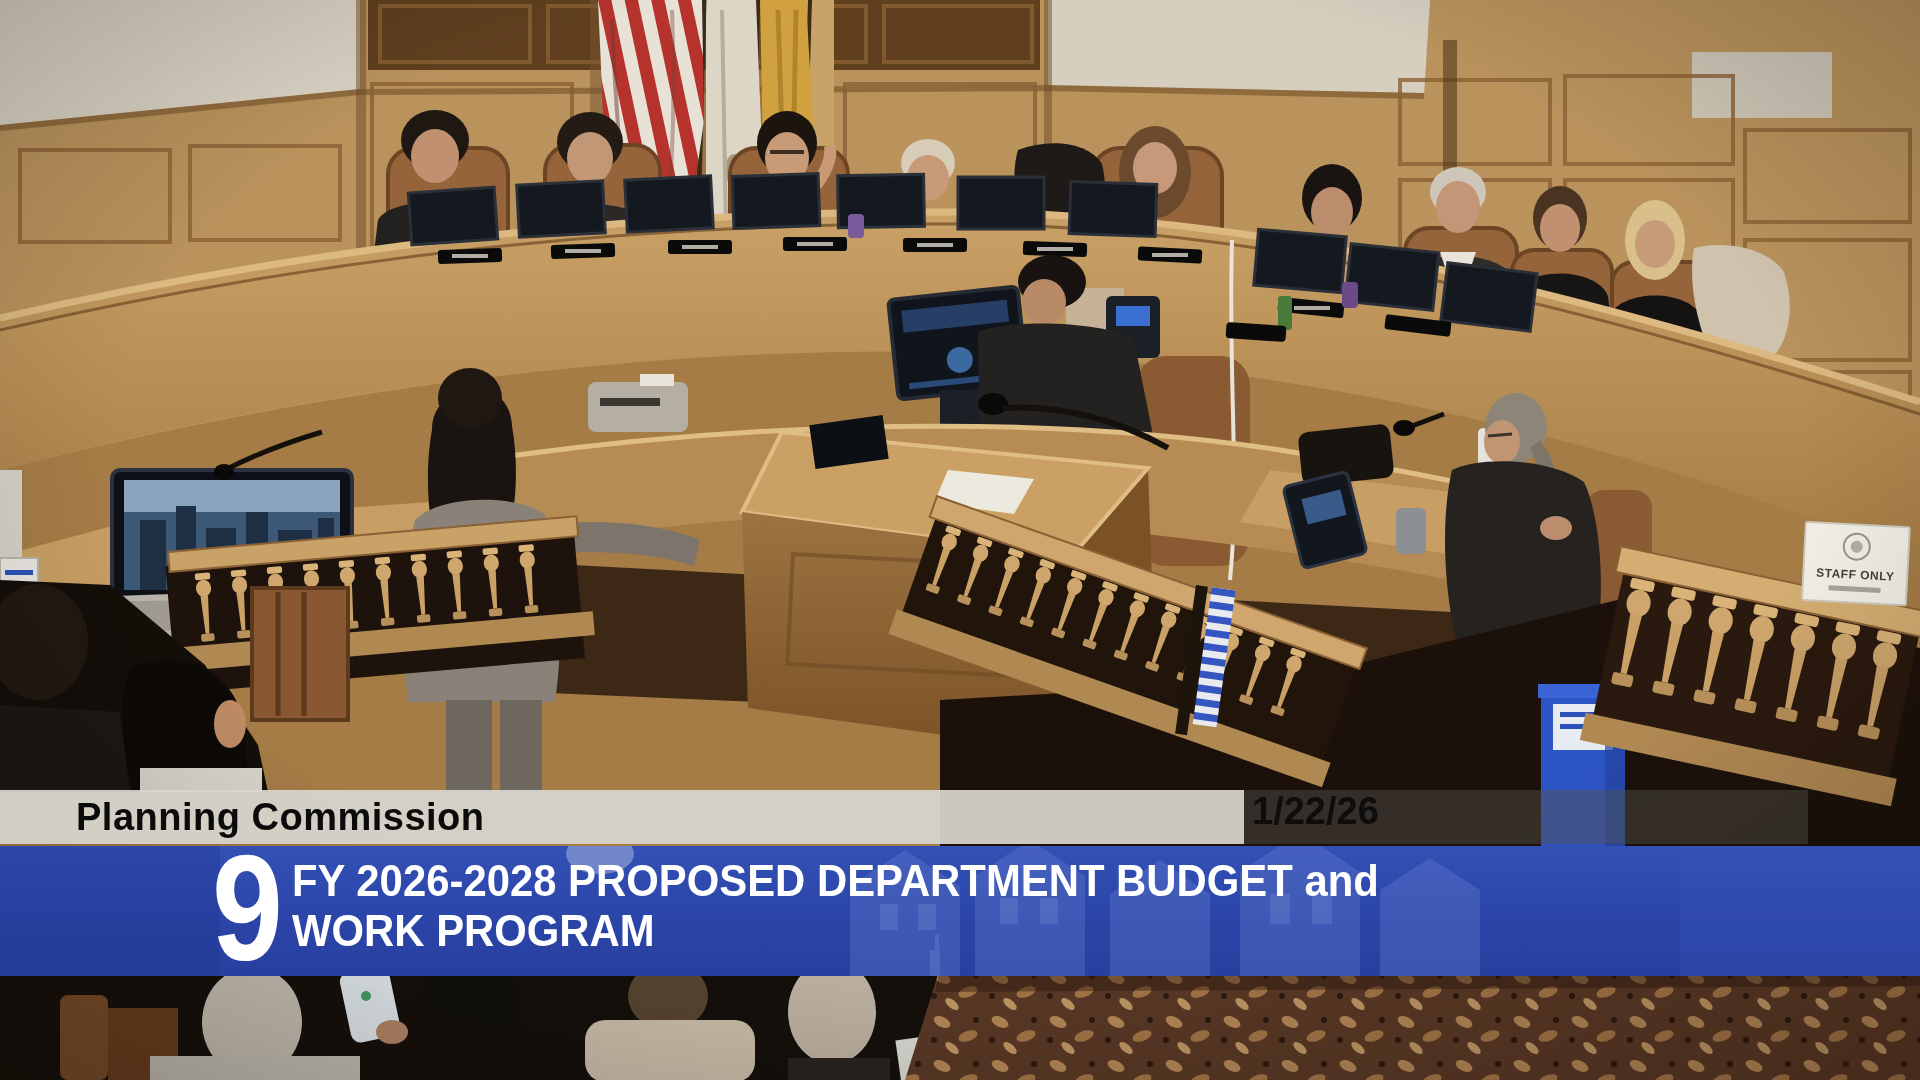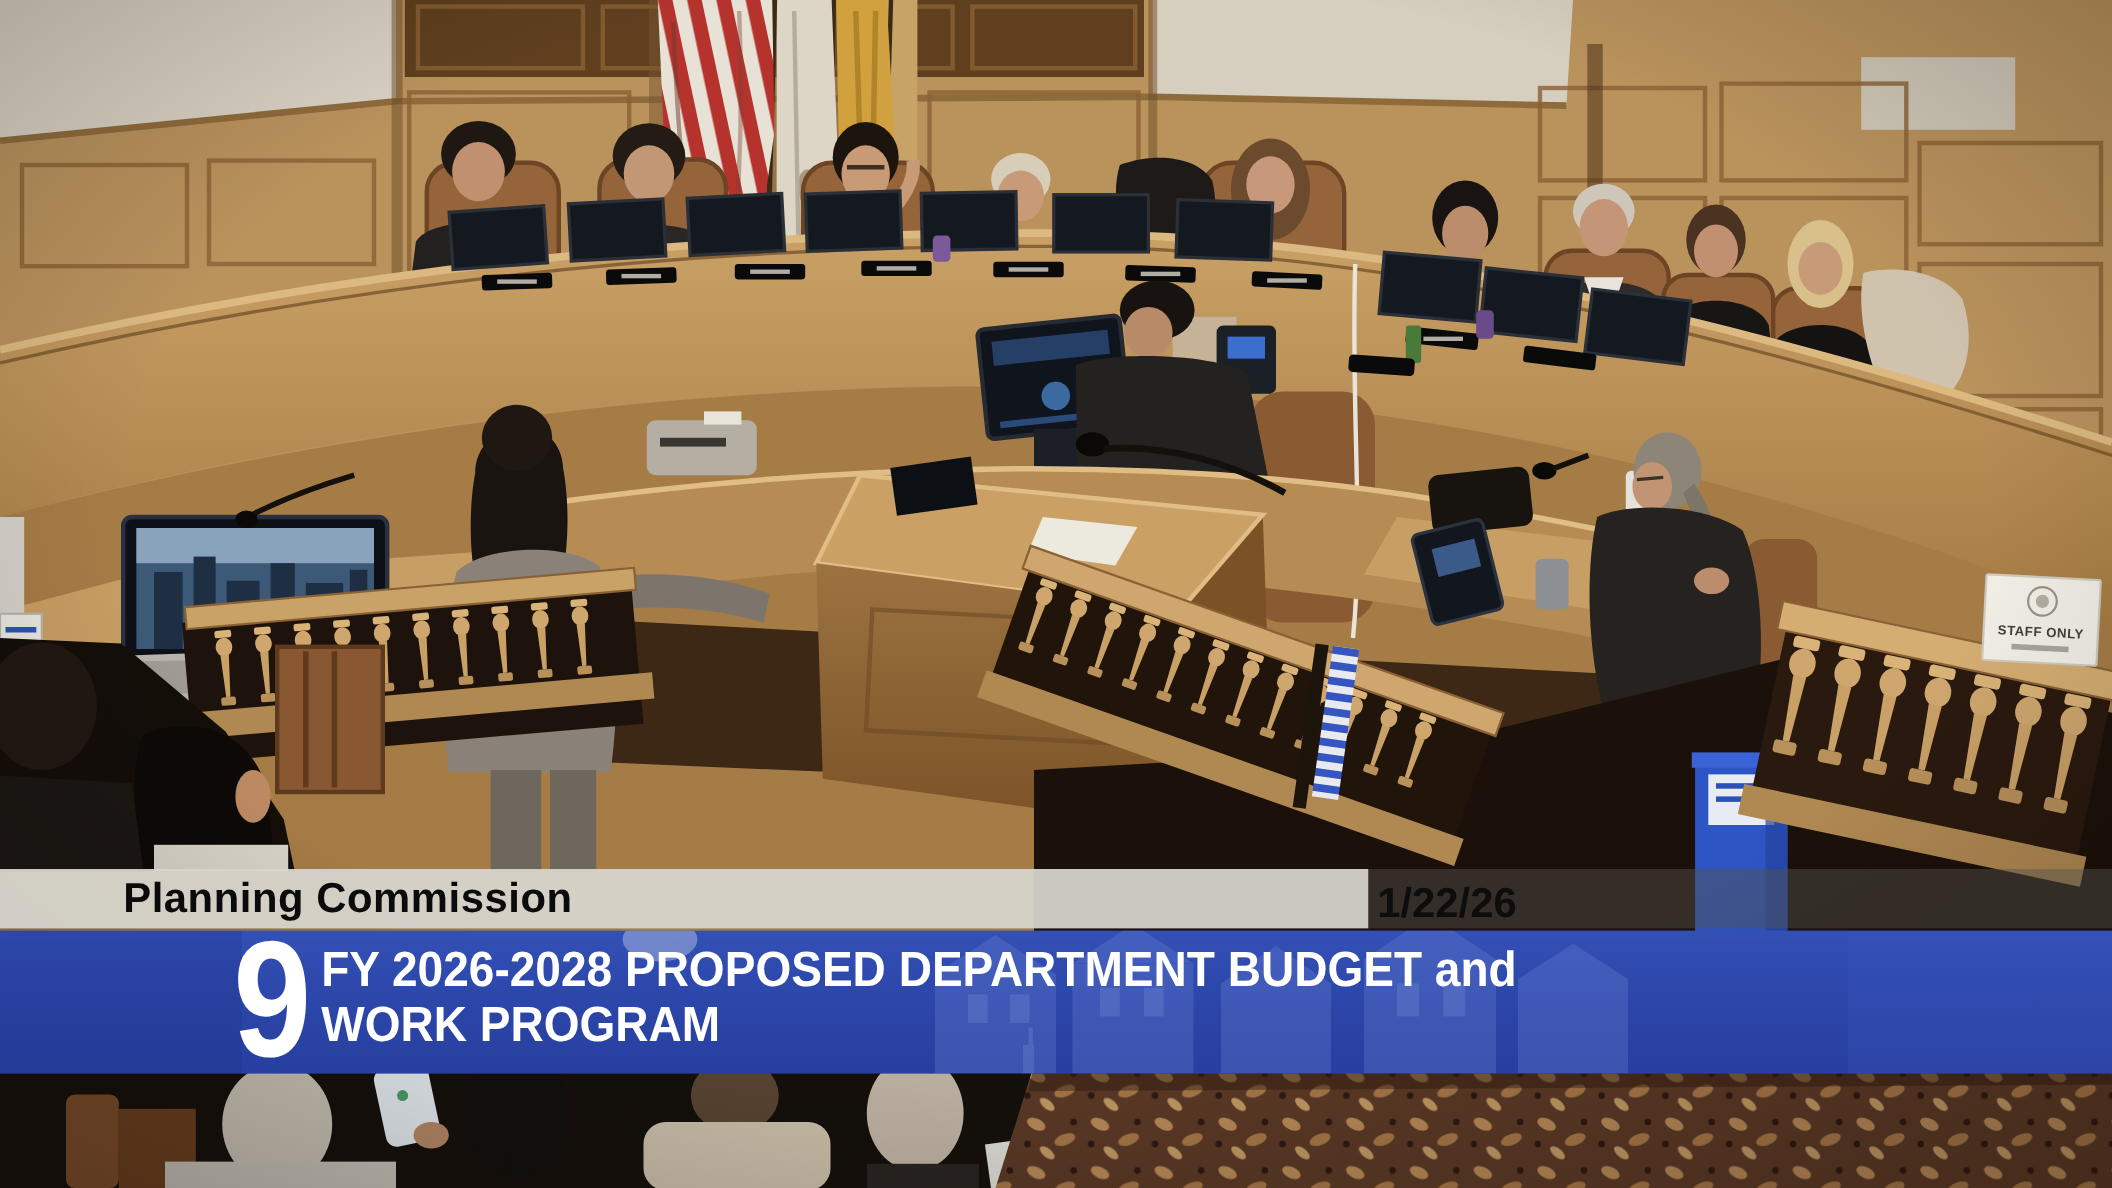--- a/index.html
+++ b/index.html
@@ -2,23 +2,23 @@
 <html><head>
 <meta charset="utf-8">
 <style>
   html,body{margin:0;padding:0;background:#000;}
   .frame{position:relative;width:1920px;height:1080px;overflow:hidden;
          font-family:"Liberation Sans",sans-serif;background:#b9925c;}
   svg.scene{position:absolute;left:0;top:0;width:1920px;height:1080px;display:block;}
   
   .bar-gray{position:absolute;left:0;top:790px;width:1244px;height:54px;
             background:rgba(215,214,208,0.93);display:flex;align-items:center;}
-  .bar-gray-right{position:absolute;left:1244px;top:790px;width:676px;height:54px;
-            background:rgba(84,82,78,0.45);display:flex;align-items:flex-end;}
-  .program{margin-left:112px;font-size:38px;font-weight:bold;color:#0b0b0b;letter-spacing:.5px;}
+  .bar-gray-right{position:absolute;left:1244px;top:790px;width:564px;height:54px;
+            background:rgba(84,82,78,0.45);display:flex;align-items:flex-start;}
+  .program{margin-left:76px;font-size:38px;font-weight:bold;color:#0b0b0b;letter-spacing:.5px;}
   .date{margin-left:8px;font-size:38px;font-weight:bold;color:#0d0d0d;}
   .bar-blue{position:absolute;left:0;top:846px;width:1920px;height:130px;
             background:linear-gradient(180deg,#3350b5 0%,#2b45a8 55%,#27409f 100%);overflow:hidden;}
   .bar-blue svg{position:absolute;left:0;top:0;}
   .item-number{position:absolute;left:212px;top:-13px;font-size:150px;line-height:150px;
                font-weight:bold;color:#fff;transform:scaleX(.85);transform-origin:left top;}
   .item-title{position:absolute;left:292px;top:10px;color:#fff;font-weight:bold;
               font-size:45px;line-height:50px;transform:scaleX(.93);transform-origin:left top;
               white-space:nowrap;}
 </style>

